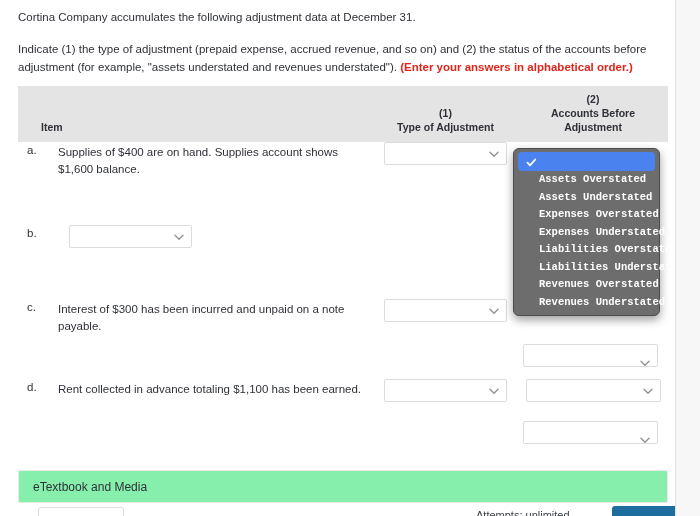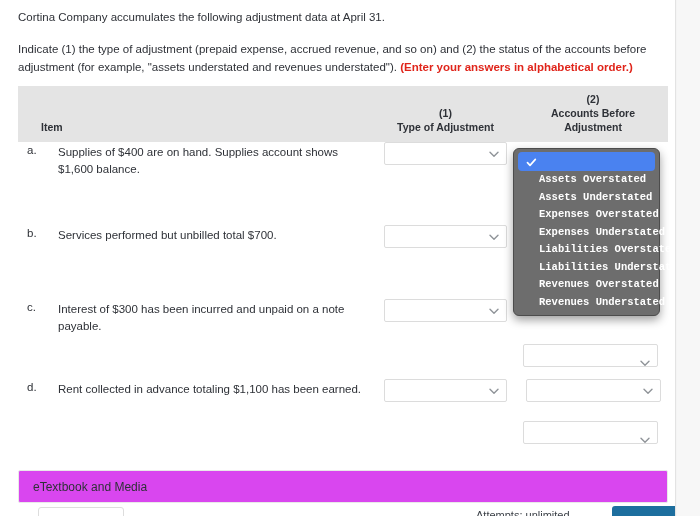--- a/index.html
+++ b/index.html
@@ -231,21 +231,21 @@
     height: 11px;
   }
 
   
   .etext-bar {
     position: absolute;
     left: 18px;
     top: 470px;
     width: 650px;
     height: 33px;
-    background: #d946ef;
+    background: #86efac;
     border: 1px solid #e9e9e9;
     border-radius: 2px;
     box-sizing: border-box;
     display: flex;
     align-items: center;
   }
   .etext-label {
     font-size: 12px;
     color: #2e3137;
     padding-left: 14px;
@@ -284,21 +284,21 @@
 </head>
 <body>
 
 <div id="app">
 
   <div class="right-gutter"></div>
 
   <div class="content-card">
 
     <div class="intro">
-      <p class="lead">Cortina Company accumulates the following adjustment data at April 31.</p>
+      <p class="lead">Cortina Company accumulates the following adjustment data at December 31.</p>
       <p><span>Indicate (1) the type of adjustment (prepaid expense, accrued revenue, and so on) and (2) the status of the accounts before adjustment (for example, "assets understated and revenues understated"). </span><span class="alpha-note">(Enter your answers in alphabetical order.)</span></p>
     </div>
 
     <div class="adj-table">
 
       <div class="thead">
         <div class="th th-item">Item</div>
         <div class="th th-type">
           <span class="th-sub">(1)</span>
           <span class="th-sub">Type of Adjustment</span>
@@ -320,21 +320,20 @@
                   <path d="M1 1.2 L5 5.2 L9 1.2" fill="none" stroke="#8f9398" stroke-width="1.4" stroke-linecap="round" stroke-linejoin="round"></path>
                 </svg>
             </span>
           </div>
         </div>
         <div class="td-sel2"></div>
       </div>
 
       <div class="trow row-b">
         <div class="td-letter">b.</div>
-        <div class="td-desc">Services performed but unbilled total $700.</div>
         <div class="td-sel1">
           <div class="sel">
             <span class="chev">
               <svg viewBox="0 0 10 7" width="10" height="7">
                   <path d="M1 1.2 L5 5.2 L9 1.2" fill="none" stroke="#8f9398" stroke-width="1.4" stroke-linecap="round" stroke-linejoin="round"></path>
                 </svg>
             </span>
           </div>
         </div>
         <div class="td-sel2"></div>

